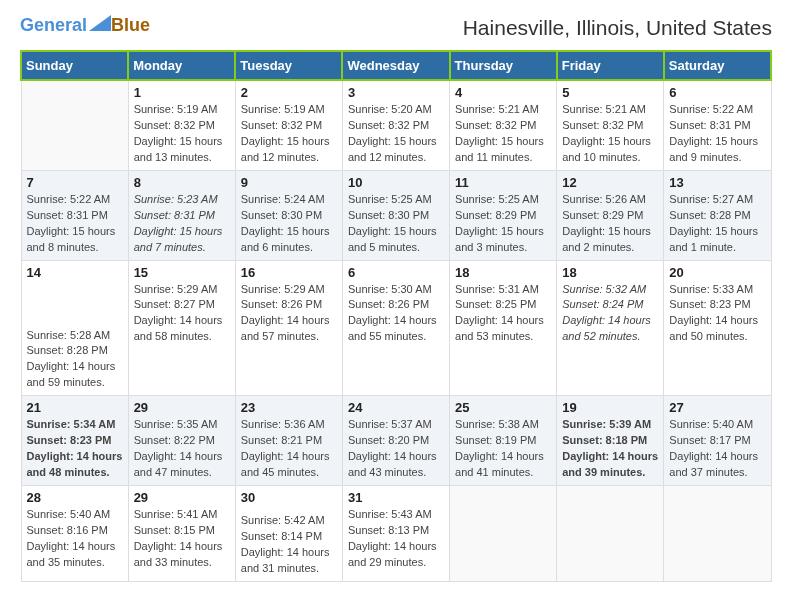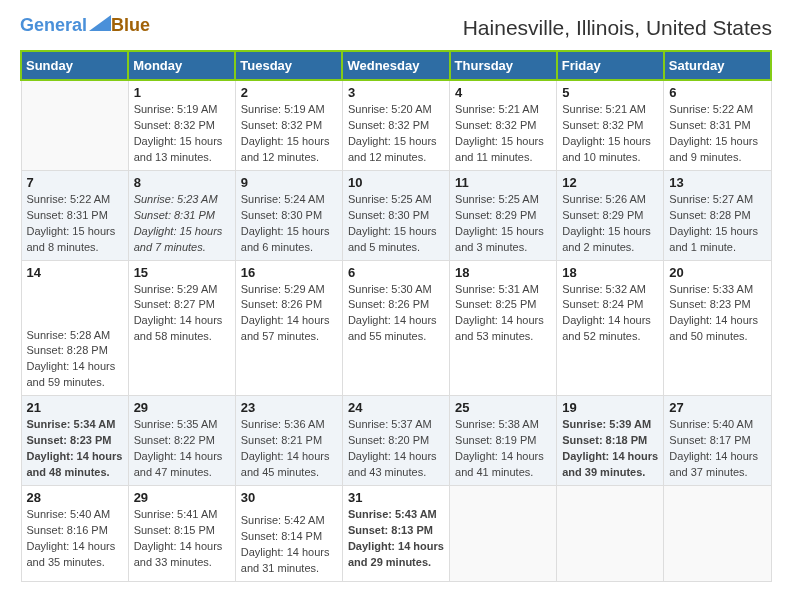--- a/index.html
+++ b/index.html
@@ -246,21 +246,21 @@
         </td>
         <td>
           <div class="day-num">18</div>
           <div class="day-info" style="white-space: pre-line;">Sunrise: 5:31 AM
 Sunset: 8:25 PM
 Daylight: 14 hours
 and 53 minutes.</div>
         </td>
         <td>
           <div class="day-num">18</div>
-          <div class="day-info" style="white-space: pre-line;">Sunrise: 5:32 AM
+          <div class="day-info" style="white-space: pre-line; font-style: italic;">Sunrise: 5:32 AM
 Sunset: 8:24 PM
 Daylight: 14 hours
 and 52 minutes.</div>
         </td>
         <td>
           <div class="day-num">20</div>
           <div class="day-info" style="white-space: pre-line;">Sunrise: 5:33 AM
 Sunset: 8:23 PM
 Daylight: 14 hours
 and 50 minutes.</div>
@@ -334,21 +334,21 @@
         </td>
         <td>
           <div class="day-num">30</div>
           <div class="day-info" style="white-space: pre-line; margin-top: 8px;">Sunrise: 5:42 AM
 Sunset: 8:14 PM
 Daylight: 14 hours
 and 31 minutes.</div>
         </td>
         <td>
           <div class="day-num">31</div>
-          <div class="day-info" style="white-space: pre-line; font-weight: bold;">Sunrise: 5:43 AM
+          <div class="day-info" style="white-space: pre-line;">Sunrise: 5:43 AM
 Sunset: 8:13 PM
 Daylight: 14 hours
 and 29 minutes.</div>
         </td>
         <td class="empty"></td>
         <td class="empty"></td>
         <td class="empty"></td>
       </tr>
     </tbody>
 </table>

